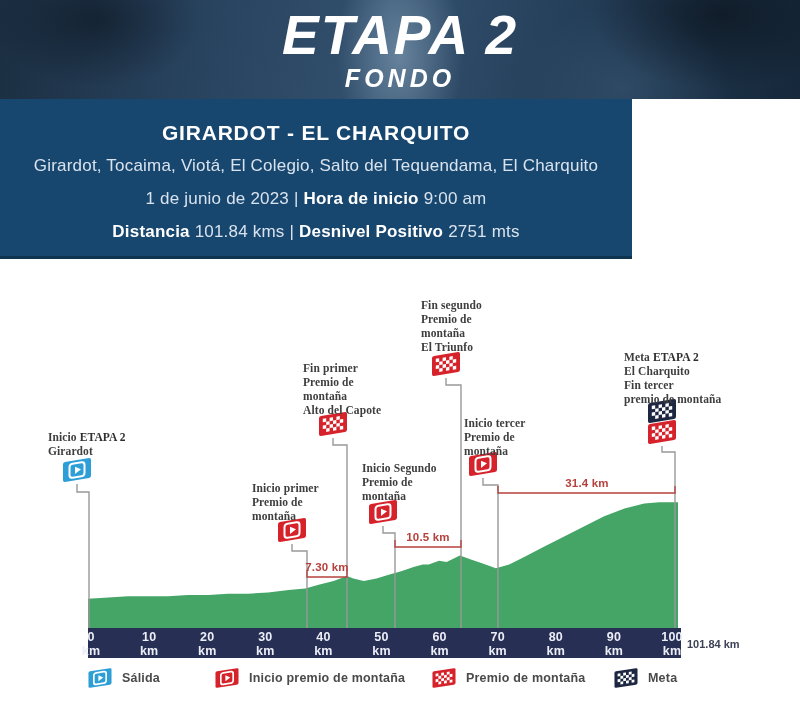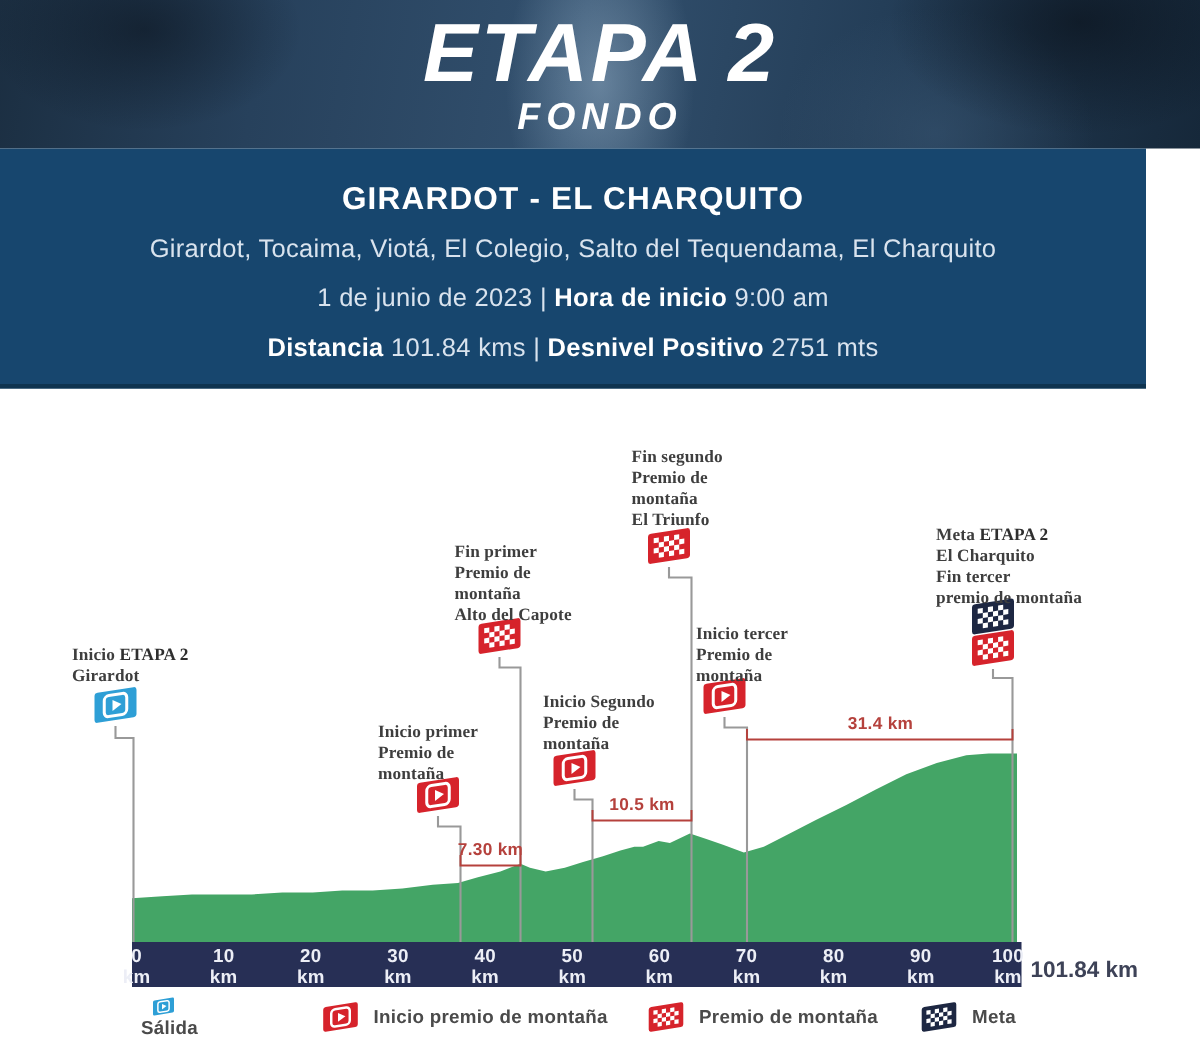--- a/index.html
+++ b/index.html
@@ -15,41 +15,41 @@
       radial-gradient(170px 100px at 90% 15%, rgba(8,14,22,.6), rgba(8,14,22,0) 75%),
       radial-gradient(150px 120px at 78% 90%, rgba(60,90,120,.5), rgba(60,90,120,0) 70%),
       linear-gradient(100deg,#1b2e41 0%,#27415c 22%,#32506e 48%,#243e58 72%,#16283a 100%);
     color:#fff;text-align:center;
   }
   .photo-title{font-size:55px;line-height:58px;font-weight:800;font-style:italic;letter-spacing:2px;margin-top:6px;}
   .photo-subtitle{font-size:25px;line-height:26px;font-weight:700;font-style:italic;letter-spacing:4px;margin-top:1px;}
 
   
   .info-band{
-    position:absolute;left:0;top:99px;width:764px;height:157px;
+    position:absolute;left:0;top:99px;width:632px;height:157px;
     background:#17466e;border-bottom:3px solid #0f3450;
     color:#d9e3ee;text-align:center;
   }
   .route-title{font-size:21px;font-weight:700;color:#ffffff;letter-spacing:.8px;margin-top:22px;}
   .route-towns{font-size:17px;font-weight:400;margin-top:11px;letter-spacing:.2px;}
   .info-line{font-size:17px;font-weight:400;margin-top:13px;letter-spacing:.2px;text-align:center;}
   .info-line .b{font-weight:700;color:#ffffff;}
 
   
   .m-label{position:absolute;font-size:11.5px;font-weight:700;color:#3e3e3e;line-height:14px;letter-spacing:.1px;font-family:Liberation Serif, serif;}
   .m-label .xb{font-weight:800;color:#2f2f2f;}
   .seg-label{position:absolute;font-size:11.5px;font-weight:700;color:#b5413c;letter-spacing:.2px;transform:translateX(-50%);}
 
   
   .x-ticks{
     position:absolute;left:80px;top:633px;width:603px;height:22px;
     display:flex;align-items:center;gap:36px;
   }
   .x-ticks span{flex:1;text-align:center;color:#eceef6;font-size:12.5px;font-weight:700;letter-spacing:.2px;}
-  .x-end{position:absolute;left:687px;top:638px;font-size:15px;font-weight:700;color:#3d4257;}
+  .x-end{position:absolute;left:687px;top:638px;font-size:11px;font-weight:700;color:#3d4257;}
 
   
   .legend-item{position:absolute;top:664px;height:28px;display:flex;align-items:center;}
   .legend-item svg{display:block;}
   .legend-item .lg-label{margin-left:8px;font-size:12.5px;font-weight:700;color:#4a4a4a;letter-spacing:.2px;}
 
   svg.overlay{position:absolute;left:0;top:0;}
 </style>
 </head>
 <body>
@@ -191,21 +191,21 @@
     <span>40 km</span>
     <span>50 km</span>
     <span>60 km</span>
     <span>70 km</span>
     <span>80 km</span>
     <span>90 km</span>
     <span>100 km</span>
   </div>
   <div class="x-end">101.84 km</div>
 
-  <div class="legend-item" style="left:86px;flex-direction:column;">
+  <div class="legend-item" style="left:86px;">
     <svg width="28" height="24" viewBox="0 0 34 28" style="color:#2e9fd6">
         <use href="#flag-play"></use>
       </svg>
     <span class="lg-label">Sálida</span>
   </div>
   <div class="legend-item" style="left:213px;">
     <svg width="28" height="24" viewBox="0 0 34 28" style="color:#d6232b">
         <use href="#flag-play"></use>
       </svg>
     <span class="lg-label">Inicio premio de montaña</span>

